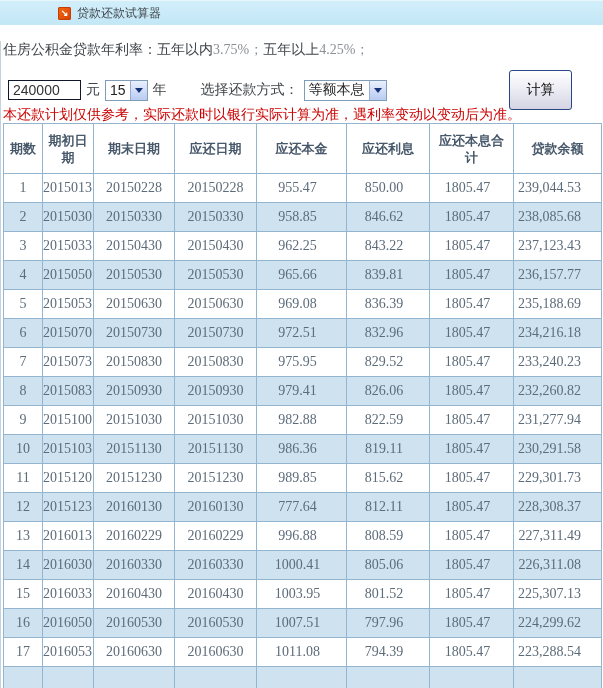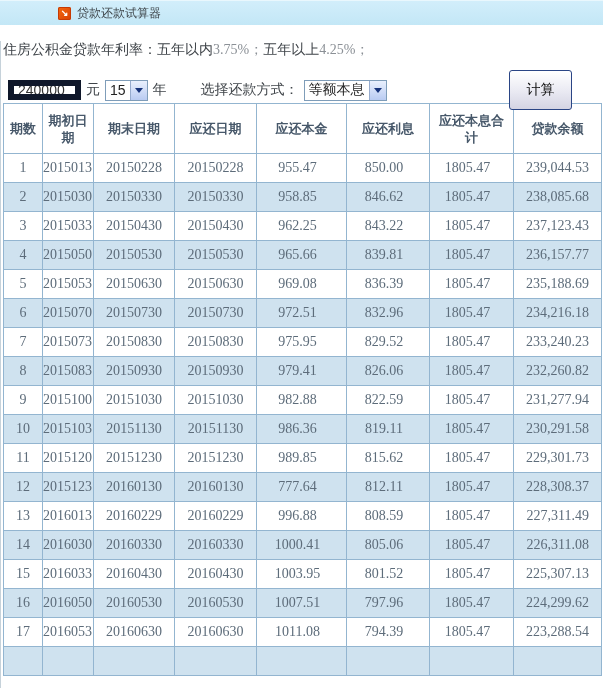--- a/index.html
+++ b/index.html
@@ -9,21 +9,21 @@
               border-top:1px solid #e9f7fd; display:flex; align-items:center; padding-left:58px; }
   .doc-icon { width:13px; height:13px; border-radius:2px; margin-right:6px;
               background:linear-gradient(135deg,#f4690f,#d84005);
               color:#fff; font-size:9px; line-height:13px; text-align:center; font-weight:bold;
               box-shadow:0 0 0 1px #c63a04 inset; }
   .titlebar .title { font-size:12px; color:#3d4449; }
   .content { border-left:1px solid #c6d2da; min-height:663px; }
   .rate-line { margin:16px 0 0 2px; font-size:14px; line-height:17px; color:#3f4449; }
   .rate-val { color:#8b9096; font-family:"Liberation Serif", serif; }
   .form-row { margin:20px 0 0 2px; height:24px; display:flex; align-items:center; font-size:14px; color:#3f4449; }
-  .amount-input { width:73px; height:20px; border:6px solid #0f172a; padding:1px 4px;
+  .amount-input { width:73px; height:20px; border:1px solid #0f172a; padding:1px 4px;
                   font-size:14px; color:#333; margin-left:5px; font-family:"Liberation Sans",sans-serif; }
   .unit { margin-left:5px; }
   .lbl-term { margin-left:18px; }
   .lbl-method { margin-left:34px; }
   .select { display:inline-flex; align-items:center; height:21px; border:1px solid #7f9db9;
             background:#fff; margin-left:5px; cursor:default; }
   .select-value { padding:0 4px; font-size:14px; color:#222; white-space:nowrap; }
   .select-arrow { width:17px; height:19px; border-left:1px solid #96abce; align-self:center;
                   background:linear-gradient(#e9f0fd,#b9cbf2); display:flex; align-items:center; justify-content:center; }
   .tri { width:0; height:0; border-left:4px solid transparent; border-right:4px solid transparent;
@@ -38,21 +38,21 @@
   .summary .total-group { margin-left:42px; }
   .summary .unit-label { position:absolute; right:2px; top:0; }
   table { margin:1px 0 0 2px; border-collapse:collapse; table-layout:fixed; width:598px; }
   th, td { border:1px solid #93b5d0; overflow:hidden; }
   thead th { height:50px; font-size:13px; font-weight:bold; color:#47586a; text-align:center;
              background:#fff; line-height:17px; padding:0 3px; word-break:break-all; }
   tbody td { height:29px; font-size:14px; color:#5d6c7a; font-family:"Liberation Serif", serif; }
   tbody tr:nth-child(even) { background:#cfe2ef; }
   td.c { text-align:center; }
   td.r { text-align:center; padding-right:8px; }
-  td.r-tight { text-align:right; padding-right:12px; }
+  td.r-tight { text-align:right; padding-right:20px; }
   tbody.partial tr { background:#cfe2ef; }
   tbody.partial td { height:29px; }
 </style>
 </head>
 <body>
 
 <div class="titlebar">
   <span class="doc-icon">↘</span>
   <span class="title">贷款还款试算器</span>
 </div>
@@ -79,20 +79,21 @@
     <span class="select">
       <span class="select-value">等额本息</span>
       <span class="select-arrow">
           <i class="tri"></i>
         </span>
     </span>
 
     <button class="calc-btn">计算</button>
   </div>
 
+  <div class="warning">本还款计划仅供参考，实际还款时以银行实际计算为准，遇利率变动以变动后为准。</div>
 
 
   <table>
     <colgroup>
       <col style="width:39px">
         <col style="width:51px">
         <col style="width:81px">
         <col style="width:82px">
       <col style="width:90px">
         <col style="width:83px">

